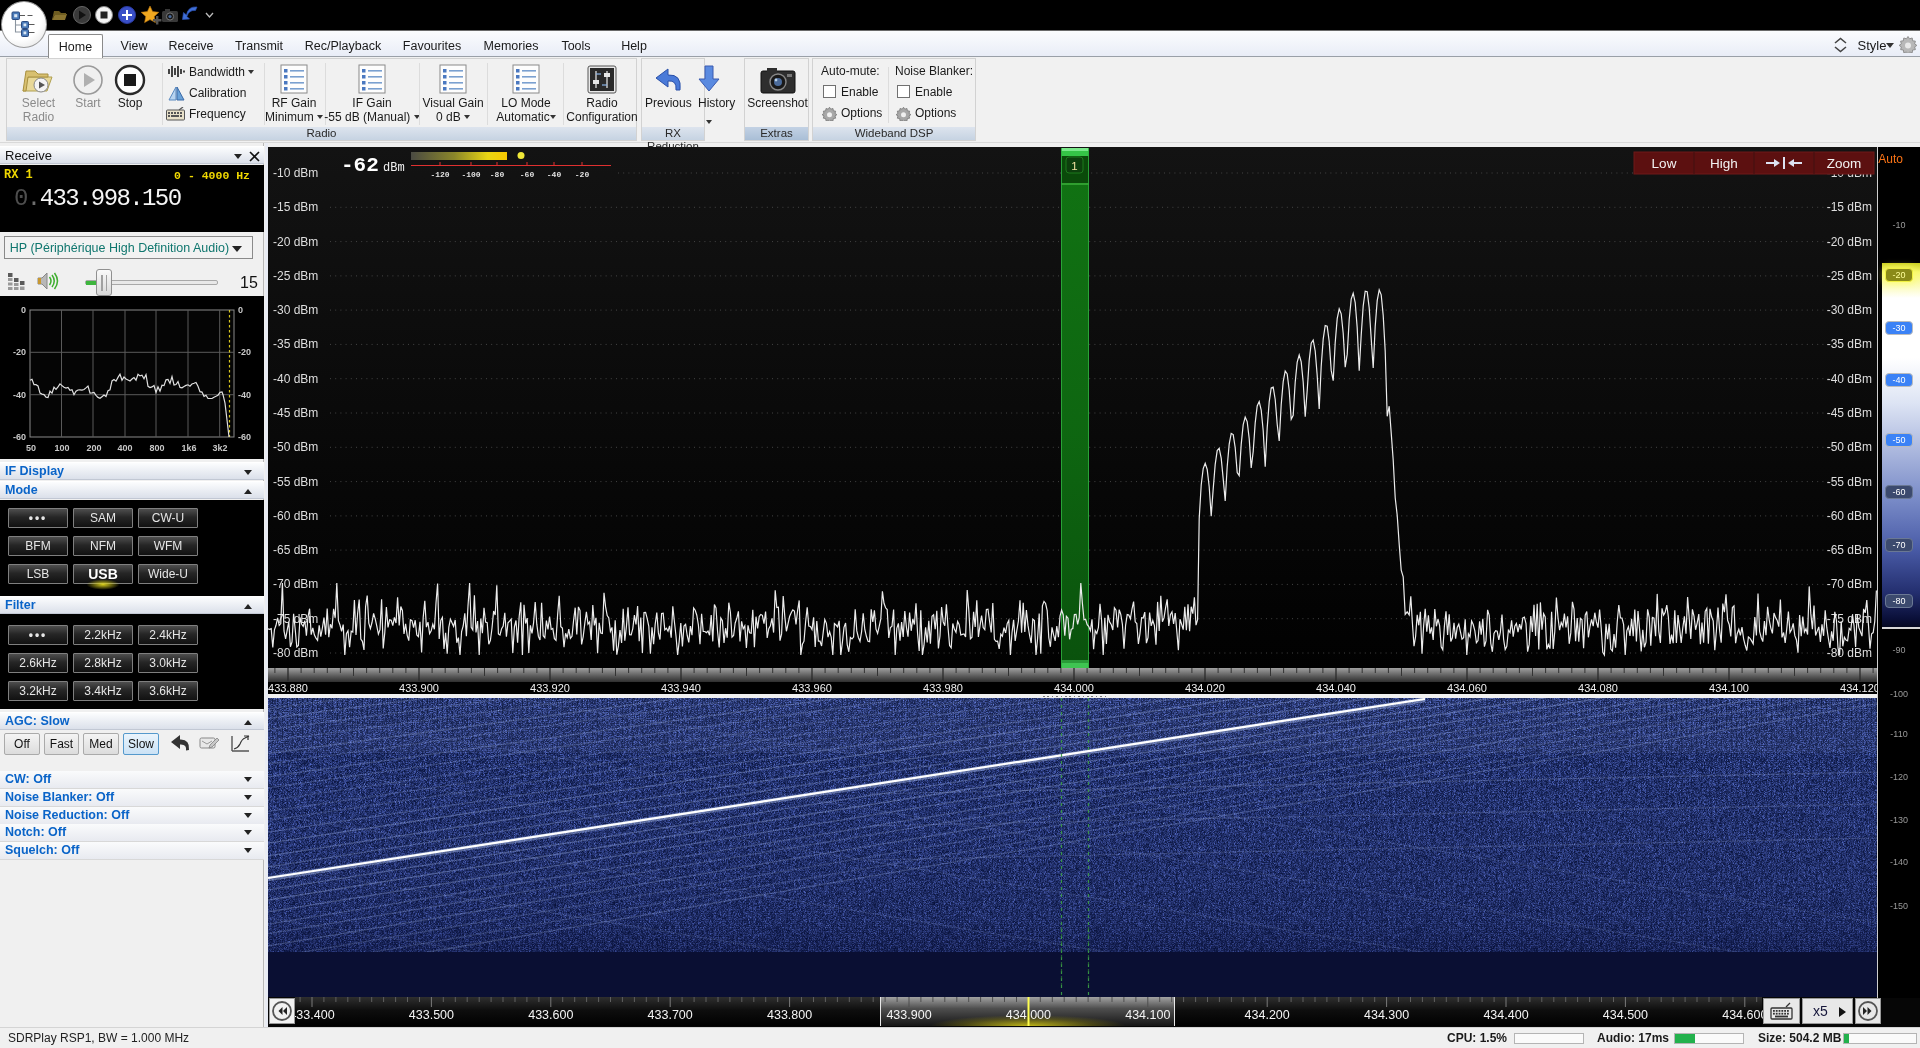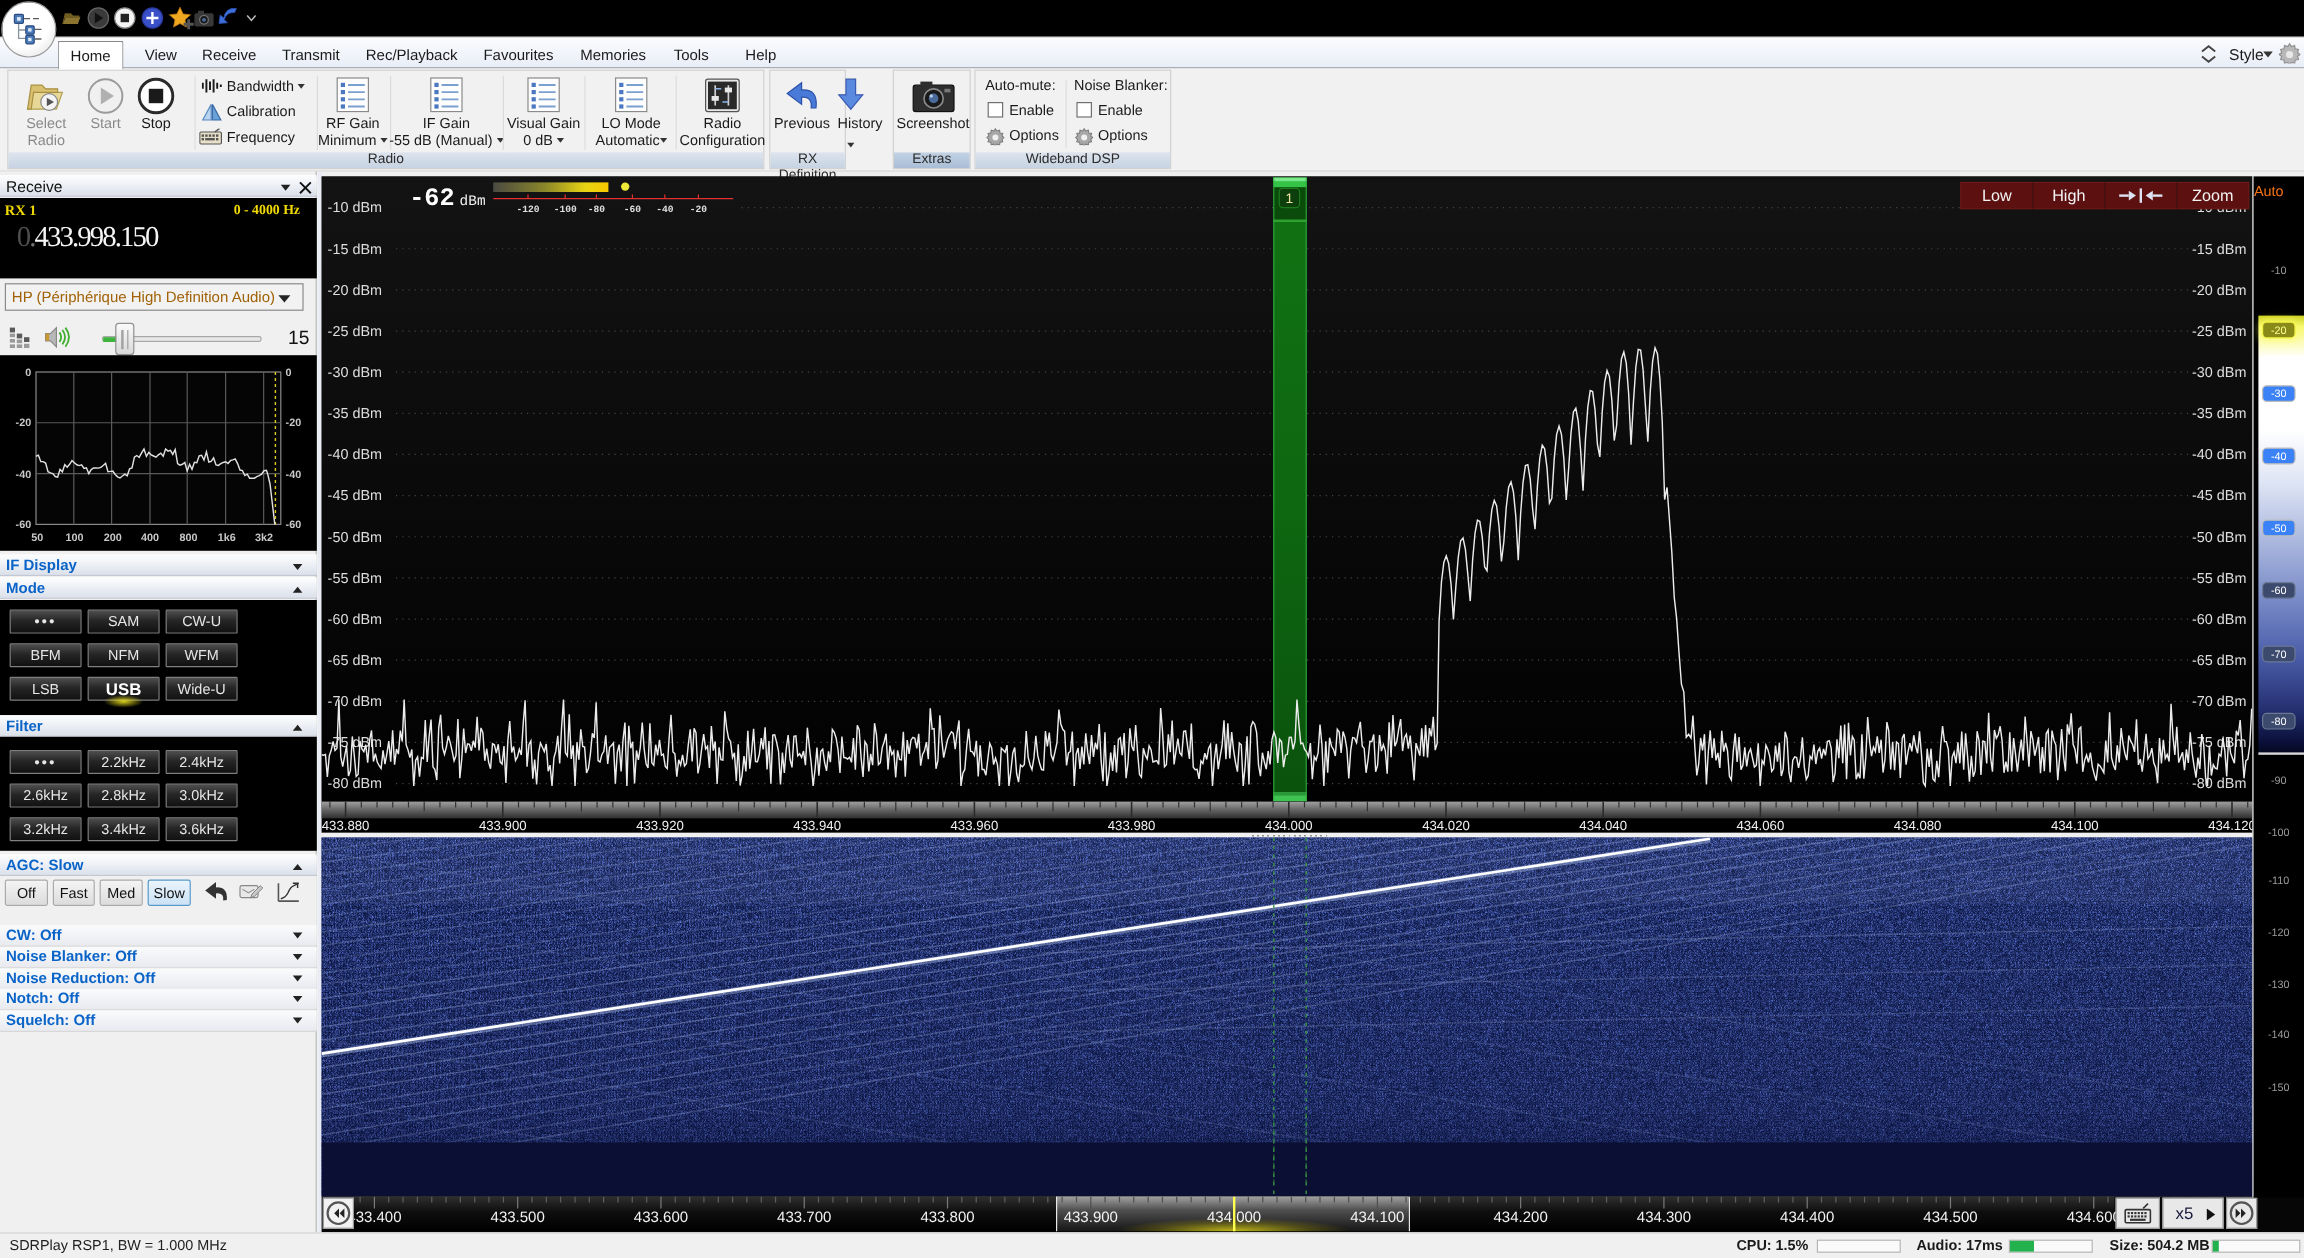--- a/index.html
+++ b/index.html
@@ -39,21 +39,21 @@
  border-right:4.5px solid transparent;border-bottom:5px solid #222}
 .blackpanel{position:absolute;left:0;width:264px;background:#000}
 .modebtn{position:absolute;width:60px;height:20px;border:1px solid #7f7f7f;border-radius:1px;
  background:linear-gradient(#4e4e4e,#262626 45%,#111);color:#e6e6e6;font-size:12px;
  text-align:center;line-height:19px}
 .agcbtn{position:absolute;height:22px;border:1px solid #aaa;border-radius:2px;
  background:linear-gradient(#f4f4f4,#dcdcdc);color:#111;font-size:12px;text-align:center;line-height:21px}
 .citem{position:absolute;left:0;width:264px;height:18px;background:linear-gradient(#fafbfc,#e8eaf0);
  border-bottom:1px solid #d8d8d8}
 .citem .t{position:absolute;left:5px;top:1px;font-size:12.5px;font-weight:700;color:#0a64c8}
-.mono{font-family:Liberation Serif, serif}
+.mono{font-family:Liberation Mono, monospace}
 
 #statusbar{left:0;top:1027px;width:1920px;height:21px;background:#f0f0f0;border-top:1px solid #d4d4d4}
 .st{position:absolute;top:3px;font-size:12px;color:#1a1a1a;font-weight:700}
 .stbar{position:absolute;top:5px;height:11px;background:#fafafa;border:1px solid #b4b4b4}
 .sbt{position:absolute;left:0;width:42px;text-align:center;font-size:9px;color:#9a9a9a}
 .sbb{position:absolute;left:7px;width:28px;height:14px;border-radius:4px;background:#3b82f6;
  border:1px solid #bcbcbc;color:#fff;font-size:9px;text-align:center;line-height:13px}
 .sbd{background:#3c4a6e;border-color:#6a7894}
 .sby{background:#8a8a18;border-color:#f0f040;color:#ffff9a;box-shadow:0 0 6px 2px #ffff6090}
 </style></head>
@@ -265,21 +265,21 @@
 <div class="rgroup" style="left:641px;width:64px">
  <svg class="abs" style="left:10px;top:5px" width="32" height="30" viewBox="0 0 32 30">
   <path d="M28 26 q2 -16 -12 -15 l0 -6 -12 9 12 9 0 -6 q9 -1 8 9 z" fill="#4a7ad8" stroke="#2a50a8" stroke-width="1"></path>
  </svg>
  <div class="rtxt" style="left:3px;top:37px">Previous</div>
  <svg class="abs" style="left:56px;top:6px" width="22" height="28" viewBox="0 0 22 28">
   <path d="M7 1 h8 v13 h6 l-10 12 -10 -12 h6 z" fill="#5a8ae0" stroke="#3a5ab0"></path>
  </svg>
  <div class="rtxt" style="left:56px;top:37px">History</div>
  <div class="abs" style="left:64px;top:53px"><span class="dda"></span></div>
- <div class="rglabel">RX Definition</div>
+ <div class="rglabel">RX Reduction</div>
 </div>
 
 <div class="rgroup" style="left:744px;width:65px">
  <svg class="abs" style="left:15px;top:7px" width="36" height="28" viewBox="0 0 36 28">
   <rect x="1" y="5" width="34" height="22" rx="2" fill="#2e2e2e" stroke="#111"></rect>
   <rect x="7" y="2" width="10" height="4" fill="#2e2e2e"></rect>
   <circle cx="18" cy="16" r="8" fill="#191919" stroke="#888" stroke-width="1.4"></circle>
   <circle cx="18" cy="16" r="4" fill="#4a6a9a"></circle>
           <circle cx="16" cy="14" r="1.4" fill="#b8d0e8"></circle>
   <rect x="27" y="8" width="5" height="3" fill="#777"></rect>
@@ -317,21 +317,21 @@
  <div class="arrD" style="right:22px"></div>
  <svg class="abs" style="right:4px;top:4px" width="11" height="11">
           <path d="M1 1 L10 10 M10 1 L1 10" stroke="#111" stroke-width="1.6"></path>
         </svg>
 </div>
 <div class="blackpanel" style="top:22px;height:67px">
  <div class="abs mono" style="left:4px;top:3px;font-size:12px;font-weight:700;color:#f0d800">RX 1</div>
  <div class="abs mono" style="right:14px;top:3.5px;font-size:11.5px;font-weight:700;color:#f0d800">0 - 4000 Hz</div>
  <div class="abs mono" style="left:14px;top:20px;font-size:24px;letter-spacing:-1.6px;color:#f5f5f5;white-space:pre"><span style="color:#4e4e4e">0</span><span style="color:#6e6e6e">.</span>433.998.150</div>
 </div>
-<div class="abs" style="left:4px;top:93px;width:249px;height:23px;background:#f2f2f2;border:1px solid #8a8a8a;text-align:center;font-size:12.5px;color:#a16207;line-height:22px;padding-right:18px">HP (Périphérique High Definition Audio)
+<div class="abs" style="left:4px;top:93px;width:249px;height:23px;background:#f2f2f2;border:1px solid #8a8a8a;text-align:center;font-size:12.5px;color:#0f766e;line-height:22px;padding-right:18px">HP (Périphérique High Definition Audio)
  <div class="arrD" style="right:10px;top:9px;border-left-width:5.5px;border-right-width:5.5px;border-top-width:6px"></div>
 </div>
 
 <svg class="abs" style="left:8px;top:127px" width="20" height="22" viewBox="0 0 20 22">
  <g fill="#5a5a5a">
           <rect x="0" y="3" width="4.5" height="4"></rect>
           <rect x="6" y="8" width="4.5" height="4"></rect>
           <rect x="12" y="11" width="4.5" height="4"></rect>
         </g>
  <g fill="#9a9a9a">

